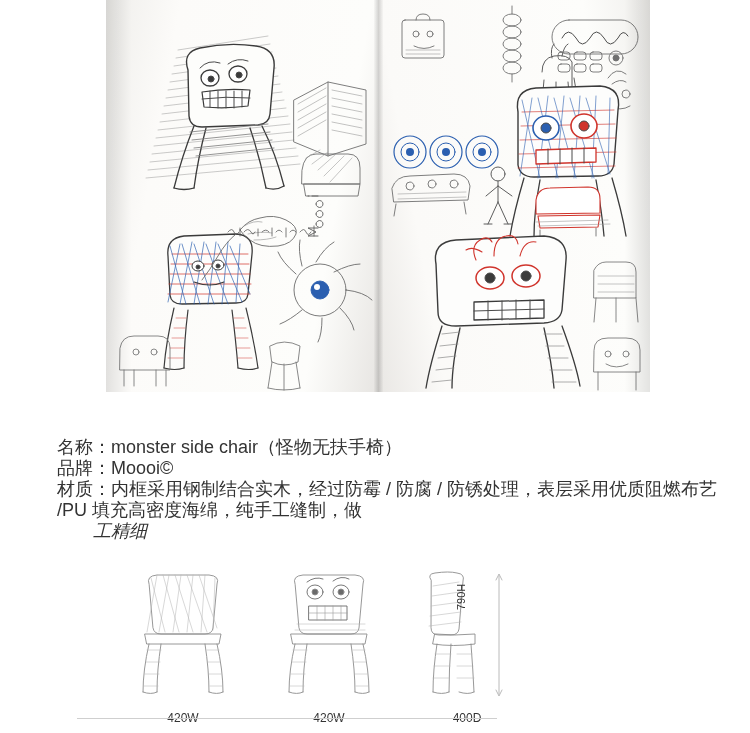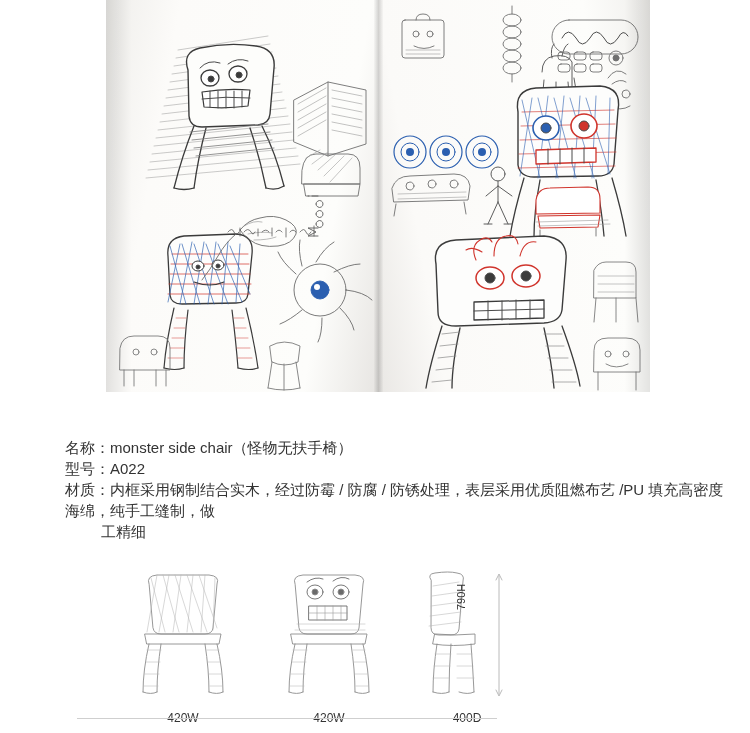--- a/index.html
+++ b/index.html
@@ -49,33 +49,33 @@
     background: linear-gradient(270deg, rgba(0,0,0,0.10), rgba(0,0,0,0));
   }
   .sketch-svg { position: absolute; left: 0; top: 0; }
 
   
   .desc {
     position: absolute;
     left: 57px;
     top: 437px;
     width: 660px;
-    font-size: 15px;
+    font-size: 18px;
     line-height: 21px;
     color: #333;
-    margin-left: 8px;
   }
   .desc-line { white-space: pre-wrap; }
   .desc-line.material {
     text-indent: 0;
     padding-left: 0;
   }
   .desc-line.material .cont {
     display: block;
     padding-left: 36px;
+    font-style: italic;
   }
 
   
   .dims {
     position: absolute;
     left: 57px;
     top: 570px;
     width: 660px;
     height: 160px;
   }
@@ -511,21 +511,21 @@
       </g>
     </g>
   </svg>
 
   <div class="photo-shadow-l"></div>
   <div class="photo-shadow-r"></div>
 </div>
 
 <div class="desc">
   <div class="desc-line">名称：monster side chair（怪物无扶手椅）</div>
-  <div class="desc-line">型号：A022</div>
+  <div class="desc-line">品牌：Moooi©</div>
   <div class="desc-line material"><span>材质：</span><span>内框采用钢制结合实木，经过防霉 / 防腐 / 防锈处理，表层采用优质阻燃布艺 /PU 填充高密度海绵，纯手工缝制，做</span><span class="cont">工精细</span></div>
 </div>
 
 <div class="dims">
 
   <div class="dim-item one">
     <svg width="160" height="140" viewBox="0 0 160 140">
       <g stroke="#8c8c8c" fill="none" stroke-width="0.9" stroke-linecap="round" stroke-linejoin="round">
         <path d="M46 14 q-3 -8 8 -9 l52 0 q11 1 8 9 l-4 44 q-1 6 -8 6 l-44 0 q-7 0 -8 -6 z"></path>
         <path d="M42 64 l76 0 l-2 10 l-72 0 z"></path>

